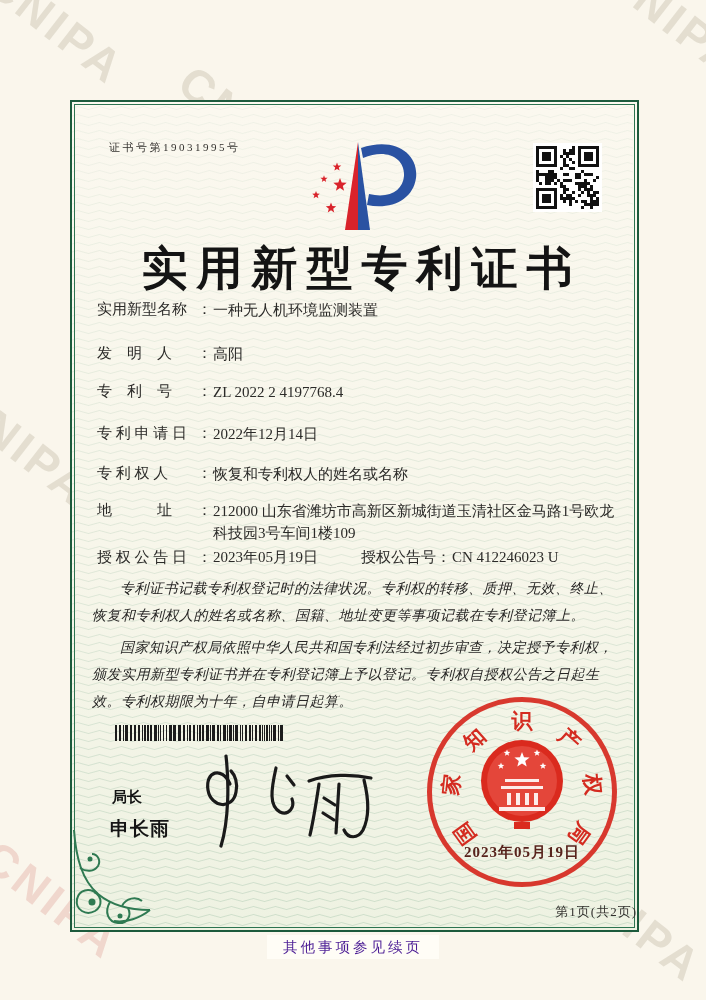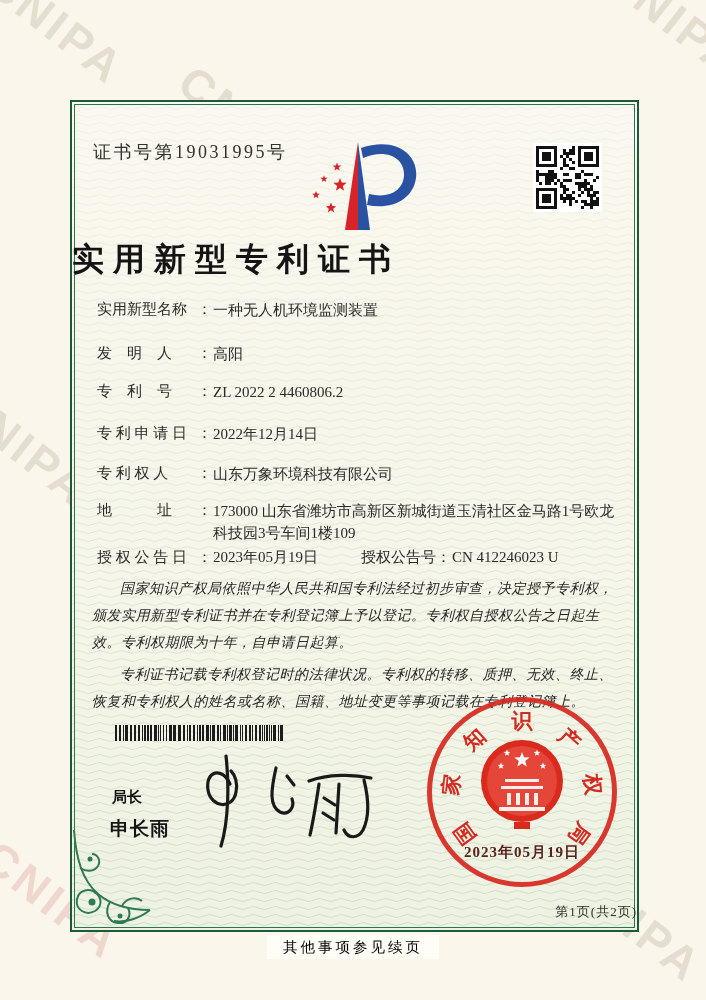--- a/index.html
+++ b/index.html
@@ -36,33 +36,33 @@
     border:2px solid #1c5a3c;z-index:1;
     background:linear-gradient(180deg,#fbf8ef 0%,#f7f6ea 55%,#eef2e2 100%);
   }
   .frame-inner{position:absolute;inset:2px;border:1px solid #2c7350;}
   #waves{position:absolute;left:0;top:0;z-index:0;}
 
   .content{position:absolute;inset:0;z-index:2;}
 
   
   .cert-no{
-    position:absolute;left:21px;top:38px;
-    font-size:18px;letter-spacing:2.5px;color:#33312e;
+    position:absolute;left:37px;top:38px;
+    font-size:11px;letter-spacing:2.5px;color:#33312e;
   }
   .logo{position:absolute;left:223px;top:36px;}
   .qr-box{
     position:absolute;left:461px;top:41px;width:69px;height:69px;
     background:#fff;padding:0;
   }
   #qr{display:block;margin:3px;}
 
   .title{
-    position:absolute;left:0;top:136px;width:100%;
-    text-align:left;font-size:32px;font-weight:bold;
+    position:absolute;left:7px;top:136px;width:100%;
+    text-align:center;font-size:46px;font-weight:bold;
     letter-spacing:9px;color:#141414;
   }
 
   
   .fields{position:absolute;left:25px;top:196px;width:520px;font-size:15px;color:#2b2a28;}
   .frow{position:absolute;left:0;}
   .flabel{display:inline-block;width:100px;white-space:pre;}
   .fcolon{display:inline-block;width:16px;}
   .fvalue{display:inline-block;width:402px;vertical-align:top;line-height:1.45;}
   .r1{top:2px;}  .r2{top:46px;}  .r3{top:84px;}
@@ -113,21 +113,21 @@
   }
   #emblem{position:absolute;left:50px;top:40px;}
 
   
   .page-num{
     position:absolute;left:0;top:801px;width:100%;text-align:right;
     font-size:13px;color:#33312e;letter-spacing:1px;
   }
   .cont-note{
     position:absolute;left:0;top:938px;width:100%;text-align:center;z-index:2;
-    font-size:14.5px;color:#000000;
+    font-size:14.5px;color:#4c1d95;
   }
   .cont-note span{background:#fffdf6;padding:4px 16px;letter-spacing:3px;}
 
   #flourish{position:absolute;left:-6px;top:726px;z-index:2;}
 </style>
 </head>
 <body>
 
 <div class="page">
 
@@ -395,39 +395,39 @@
       <div class="title">实用新型专利证书</div>
 
       <div class="fields">
         <div class="frow r1">
           <span class="flabel">实用新型名称</span><span class="fcolon">：</span><span class="fvalue">一种无人机环境监测装置</span>
         </div>
         <div class="frow r2">
           <span class="flabel">发　明　人</span><span class="fcolon">：</span><span class="fvalue">高阳</span>
         </div>
         <div class="frow r3">
-          <span class="flabel">专　利　号</span><span class="fcolon">：</span><span class="fvalue">ZL 2022 2 4460806.2</span>
+          <span class="flabel">专　利　号</span><span class="fcolon">：</span><span class="fvalue">ZL 2022 2 4197768.4</span>
         </div>
         <div class="frow r4">
           <span class="flabel">专 利 申 请 日</span><span class="fcolon">：</span><span class="fvalue">2022年12月14日</span>
         </div>
         <div class="frow r5">
-          <span class="flabel">专 利 权 人</span><span class="fcolon">：</span><span class="fvalue">山东万象环境科技有限公司</span>
+          <span class="flabel">专 利 权 人</span><span class="fcolon">：</span><span class="fvalue">恢复和专利权人的姓名或名称</span>
         </div>
         <div class="frow r6">
-          <span class="flabel">地　　　址</span><span class="fcolon">：</span><span class="fvalue">173000 山东省潍坊市高新区新城街道玉清社区金马路1号欧龙科技园3号车间1楼109</span>
+          <span class="flabel">地　　　址</span><span class="fcolon">：</span><span class="fvalue">212000 山东省潍坊市高新区新城街道玉清社区金马路1号欧龙科技园3号车间1楼109</span>
         </div>
         <div class="frow r7">
           <span class="flabel">授 权 公 告 日</span><span class="fcolon">：</span><span class="fvalue2">2023年05月19日</span><span class="flabel2">授权公告号</span><span class="fcolon">：</span><span>CN 412246023 U</span>
         </div>
       </div>
 
       <div class="paras">
+        <p>专利证书记载专利权登记时的法律状况。专利权的转移、质押、无效、终止、恢复和专利权人的姓名或名称、国籍、地址变更等事项记载在专利登记簿上。</p>
         <p>国家知识产权局依照中华人民共和国专利法经过初步审查，决定授予专利权，颁发实用新型专利证书并在专利登记簿上予以登记。专利权自授权公告之日起生效。专利权期限为十年，自申请日起算。</p>
-        <p>专利证书记载专利权登记时的法律状况。专利权的转移、质押、无效、终止、恢复和专利权人的姓名或名称、国籍、地址变更等事项记载在专利登记簿上。</p>
       </div>
 
       <svg id="barcode" width="172" height="16">
           <rect x="0" y="0" width="2" height="16" fill="#1c1c1c"></rect>
           <rect x="4" y="0" width="2" height="16" fill="#1c1c1c"></rect>
           <rect x="8" y="0" width="1" height="16" fill="#1c1c1c"></rect>
           <rect x="10" y="0" width="3" height="16" fill="#1c1c1c"></rect>
           <rect x="15" y="0" width="2" height="16" fill="#1c1c1c"></rect>
           <rect x="19" y="0" width="2" height="16" fill="#1c1c1c"></rect>
           <rect x="23" y="0" width="2" height="16" fill="#1c1c1c"></rect>

